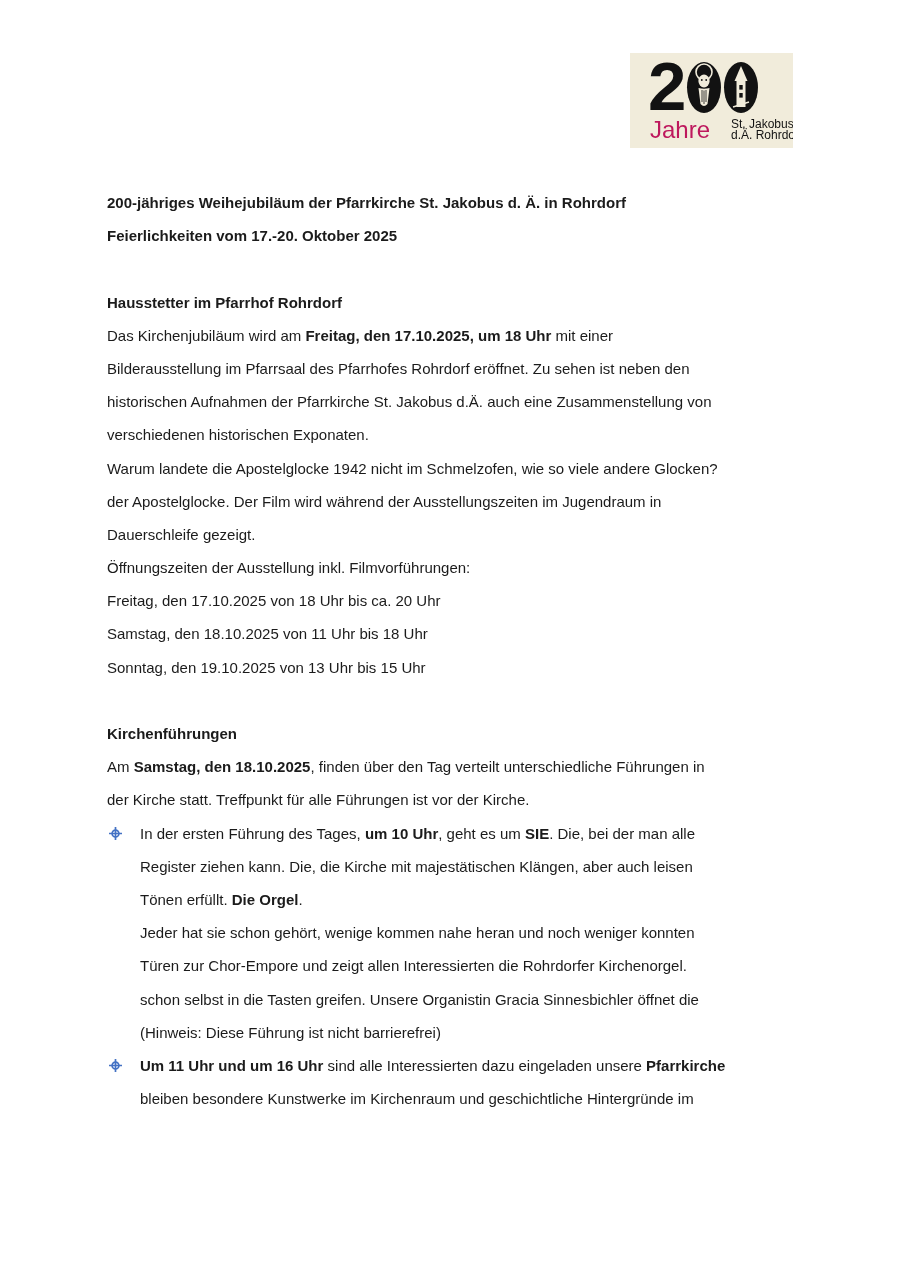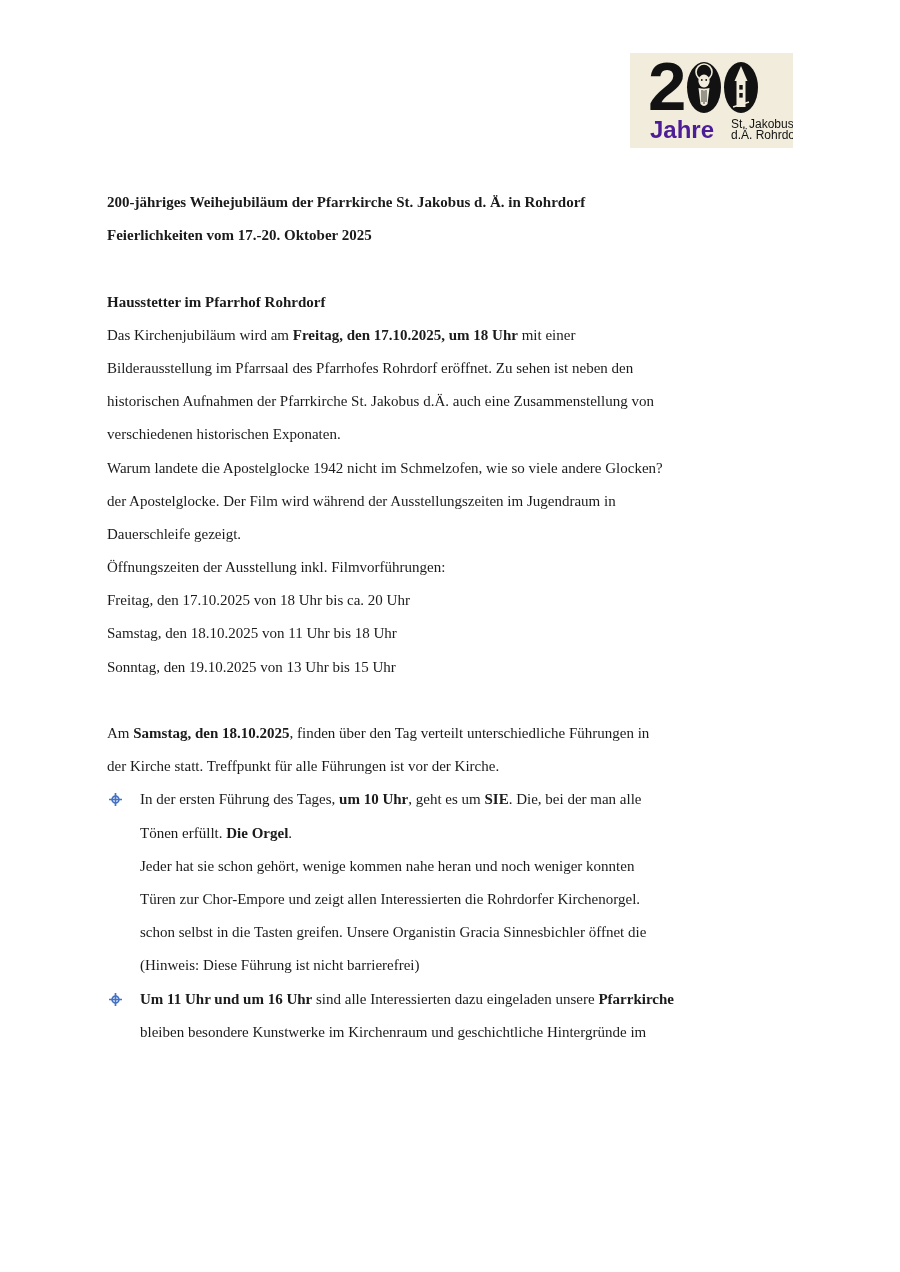--- a/index.html
+++ b/index.html
@@ -20,35 +20,35 @@
     font-size:69px;font-weight:700;line-height:52px;color:#121212;
     letter-spacing:-2px;
   }
   .logo-oval{
     width:34px;height:51px;border-radius:50%;background:#121212;
     display:inline-block;position:relative;flex:none;
   }
   .logo-oval svg{position:absolute;left:0;top:0;width:100%;height:100%;}
   .logo-jahre{
     position:absolute;left:20px;top:63px;
-    font-size:24px;font-weight:700;color:#4c1d95;letter-spacing:0px;
+    font-size:24px;font-weight:400;color:#be185d;letter-spacing:0px;
   }
   .logo-subtitle{
     position:absolute;left:101px;top:66px;
     font-size:12px;font-weight:400;color:#121212;line-height:11px;
   }
   .logo-subtitle div{white-space:nowrap;}
   .logo-subtitle .l2{padding-left:0px;}
   
   .doc{
     position:absolute;left:107px;top:186px;width:690px;
     font-size:15px;
   }
   .line{
-    height:33.2px;line-height:33.2px;white-space:nowrap;font-family:Liberation Serif, serif;
+    height:33.2px;line-height:33.2px;white-space:nowrap;
   }
   .spacer{height:33.2px;}
   .b{font-weight:700;}
   .bullet-first{display:flex;align-items:center;}
   .bullet-marker{
     width:33px;flex:none;display:flex;align-items:center;
     padding-left:2px;box-sizing:border-box;
   }
   .bullet-cont{padding-left:33px;}
 </style>
@@ -112,33 +112,37 @@
       <div class="line"><span><span>Freitag, den 17.10.2025 von 18 Uhr bis ca. 20 Uhr</span></span></div>
     </div>
     <div>
       <div class="line"><span><span>Samstag, den 18.10.2025 von 11 Uhr bis 18 Uhr</span></span></div>
     </div>
     <div>
       <div class="line"><span><span>Sonntag, den 19.10.2025 von 13 Uhr bis 15 Uhr</span></span></div>
     </div>
     <div class="line spacer"></div>
     <div>
+      <div class="line"><span><span class="b">Kirchenführungen</span></span></div>
+    </div>
+    <div>
       <div class="line"><span><span>Am </span><span class="b">Samstag, den 18.10.2025</span><span>, finden über den Tag verteilt unterschiedliche Führungen in</span></span></div>
       <div class="line"><span><span>der Kirche statt. Treffpunkt für alle Führungen ist vor der Kirche.</span></span></div>
     </div>
     <div>
       <div class="line bullet-first">
         <span class="bullet-marker">
           <svg width="13" height="13" viewBox="0 0 13 13" aria-hidden="true">
             <circle cx="6.5" cy="6.5" r="3.4" fill="none" stroke="#4472c4" stroke-width="1.7"></circle>
             <path d="M6.5 0 V13 M0 6.5 H13" stroke="#4472c4" stroke-width="1.7"></path>
           </svg>
         </span>
         <span><span>In der ersten Führung des Tages, </span><span class="b">um 10 Uhr</span><span>, geht es um </span><span class="b">SIE</span><span>. Die, bei der man alle</span></span>
       </div>
+      <div class="line bullet-cont"><span><span>Register ziehen kann. Die, die Kirche mit majestätischen Klängen, aber auch leisen</span></span></div>
       <div class="line bullet-cont"><span><span>Tönen erfüllt. </span><span class="b">Die Orgel</span><span>.</span></span></div>
       <div class="line bullet-cont"><span><span>Jeder hat sie schon gehört, wenige kommen nahe heran und noch weniger konnten</span></span></div>
       <div class="line bullet-cont"><span><span>Türen zur Chor-Empore und zeigt allen Interessierten die Rohrdorfer Kirchenorgel.</span></span></div>
       <div class="line bullet-cont"><span><span>schon selbst in die Tasten greifen. Unsere Organistin Gracia Sinnesbichler öffnet die</span></span></div>
       <div class="line bullet-cont"><span><span>(Hinweis: Diese Führung ist nicht barrierefrei)</span></span></div>
     </div>
     <div>
       <div class="line bullet-first">
         <span class="bullet-marker">
           <svg width="13" height="13" viewBox="0 0 13 13" aria-hidden="true">

